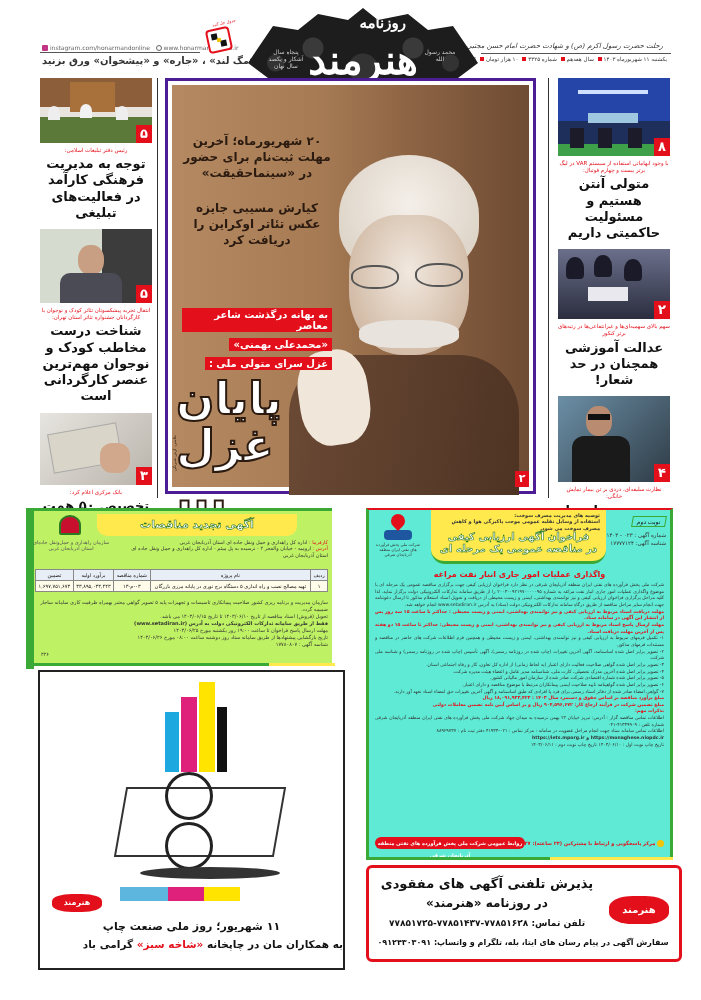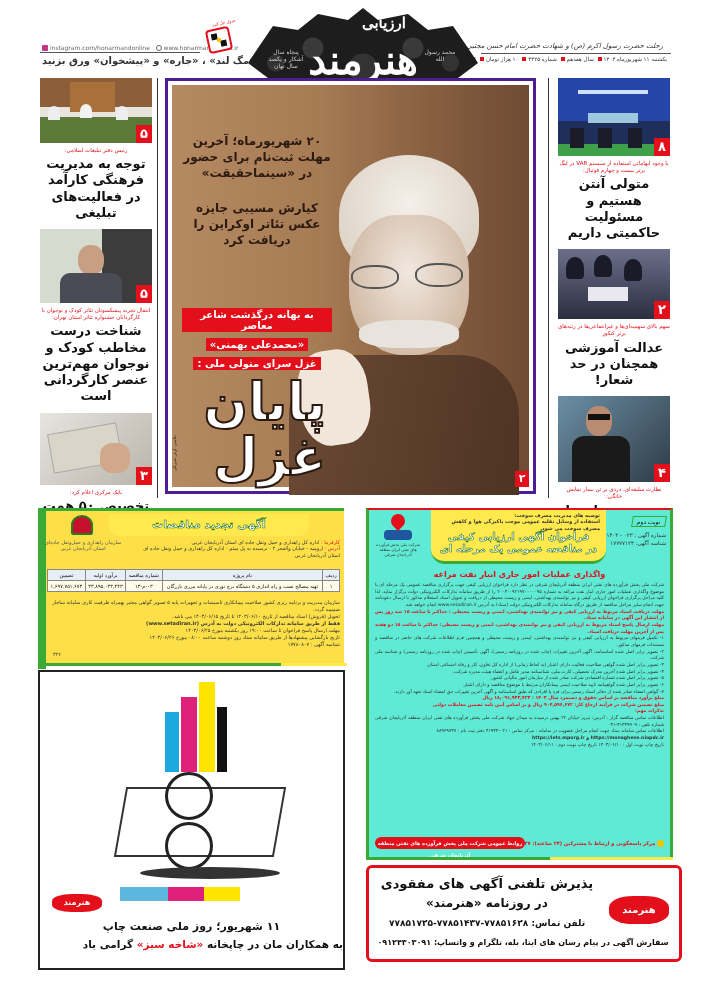--- a/index.html
+++ b/index.html
@@ -32,21 +32,21 @@
 .photo{position:relative;width:112px;overflow:hidden}
 .pg-badge{position:absolute;right:0;bottom:0;background:#e3101b;color:#fff;font-weight:bold;font-size:13px;width:16px;height:18px;text-align:center;line-height:18px}
 .kicker{font-size:5.5px;color:#e3101b;text-align:center;margin-top:4px;line-height:1.3}
 .headline{font-size:13px;font-weight:bold;text-align:center;line-height:1.25;margin-top:2px;color:#111}
 
 .feature{position:absolute;left:165px;top:78px;width:371px;height:416px;border:3px solid #4c1d95;background:#fff}
 .feature-inner{position:absolute;left:4px;top:4px;right:4px;bottom:4px;background:linear-gradient(90deg,#b58a62 0%,#a77c55 40%,#8a6142 70%,#6e4b33 100%)}
 .portrait{position:absolute;right:10px;top:70px;width:230px;height:340px}
 .feat-text{position:absolute;font-weight:bold;color:#2b1a10;text-align:center}
 .feat-red{background:#e3101b;color:#fff;padding:1px 4px;font-size:10px;font-weight:bold;display:inline-block;margin:1px 0}
-.big-title{font-size:52px;font-weight:bold;color:#fff;-webkit-text-stroke:2px #2b1a10;line-height:1.05;text-align:right;font-family:"DejaVu Sans",sans-serif}
+.big-title{font-size:45px;font-weight:bold;color:#fff;-webkit-text-stroke:2px #2b1a10;line-height:1.05;text-align:left;font-family:"DejaVu Sans",sans-serif}
 
 .ad-box{position:absolute;border:1px solid #333}
 .tbl{border-collapse:collapse;width:100%;font-size:5px}
 .tbl th{background:#e7eef6;border:1px solid #888;padding:2px;font-weight:normal}
 .tbl td{border:1px solid #888;padding:2px;text-align:center;background:#fffde9}
 </style>
 </head>
 <body>
 
 <div>
@@ -75,21 +75,21 @@
   </div>
   <div class="abs" style="left:207px;top:28px;width:24px;height:24px;border:2px solid #e3101b;border-radius:4px;transform:rotate(-12deg);background:#fff">
     <div style="position:absolute;left:3px;top:3px;width:6px;height:6px;background:#111"></div>
     <div style="position:absolute;right:3px;bottom:3px;width:6px;height:6px;background:#111"></div>
     <div style="position:absolute;left:8px;top:8px;width:4px;height:4px;background:#f4c400"></div>
   </div>
   <div class="abs" style="left:212px;top:20px;font-size:4px;color:#e3101b;transform:rotate(-12deg)">جدول حل کنید</div>
 
   <div class="logo-wrap">
     <div class="logo-pattern"></div>
-    <div class="logo-top">ارزیابی</div>
+    <div class="logo-top">روزنامه</div>
     <div class="logo-cal-l">پنجاه سال آشکار و یکصد سال نهان</div>
     <div class="logo-cal-r">محمد رسول الله</div>
     <div class="logo-title">هنرمند</div>
     <div class="logo-slogan">...باید که خاک در گه اهل هنر شوی</div>
   </div>
 </div>
 
 <div class="vrule" style="left:157px;top:78px;height:420px"></div>
 <div class="col-left">
 
@@ -133,21 +133,21 @@
       <div style="position:absolute;left:50px;top:0;width:140px;height:120px;background:radial-gradient(ellipse at 50% 40%,#f4efe9,#d8cdbf);border-radius:50% 50% 40% 40%"></div>
       <div style="position:absolute;left:60px;top:60px;width:120px;height:140px;background:radial-gradient(ellipse at 50% 40%,#f1e8df,#c7ab92);border-radius:40% 40% 45% 45%"></div>
       <div style="position:absolute;left:62px;top:110px;width:48px;height:24px;border:2px solid #555;border-radius:45%"></div>
       <div style="position:absolute;left:126px;top:108px;width:48px;height:24px;border:2px solid #555;border-radius:45%"></div>
       <div style="position:absolute;left:70px;top:165px;width:100px;height:28px;background:#e8e3dd;border-radius:40%"></div>
       <div style="position:absolute;left:0;top:200px;width:230px;height:140px;background:linear-gradient(100deg,#6b4a35,#4e3323);border-radius:60px 60px 0 0"></div>
       <div style="position:absolute;left:10px;top:195px;width:70px;height:95px;background:#f1e6da;border-radius:40%;transform:rotate(-8deg)"></div>
     </div>
     <div class="feat-text" style="left:10px;top:48px;width:150px;font-size:12px;line-height:1.35">۲۰ شهریورماه؛ آخرین مهلت ثبت‌نام برای حضور در «سینماحقیقت»</div>
     <div class="feat-text" style="left:10px;top:115px;width:150px;font-size:12px;line-height:1.35">کیارش مسیبی جایزه عکس تئاتر اوکراین را دریافت کرد</div>
-    <div class="abs" style="left:10px;top:222px;width:150px;text-align:center">
+    <div class="abs" style="left:10px;top:222px;width:150px;">
       <div class="feat-red">به بهانه درگذشت شاعر معاصر</div><br>
       <div class="feat-red">«محمدعلی بهمنی»</div><br>
       <div class="feat-red">غزل سرای متولی ملی :</div>
     </div>
     <div class="abs big-title" style="left:4px;top:290px;width:150px">
       <div>پایان</div>
       <div>غزل ...</div>
     </div>
     <div class="abs" style="left:0px;top:350px;font-size:4px;color:#3a2a1a;writing-mode:vertical-rl;transform:rotate(180deg)">نقاشی: آرش شیرنگی</div>
     <div class="abs" style="right:0;bottom:0;width:14px;height:16px;background:#e3101b;color:#fff;font-weight:bold;font-size:11px;text-align:center;line-height:16px">۲</div>
@@ -184,21 +184,21 @@
       <div style="position:absolute;left:28px;top:10px;width:26px;height:30px;background:#b98b70;border-radius:45%"></div>
       <div style="position:absolute;left:30px;top:18px;width:22px;height:6px;background:#111"></div>
       <div style="position:absolute;left:14px;top:40px;width:58px;height:46px;background:#1a1a1a;border-radius:12px 12px 0 0"></div>
       <div class="pg-badge">۴</div>
     </div>
     <div class="kicker">نظارت سلیقه‌ای، دردی بر تن بیمار نمایش خانگی:</div>
     <div class="headline">چون سود دارد، از خط قرمزها عبور کنید!</div>
   </div>
 </div>
 
-<div class="ad-box" style="left:38px;top:508px;width:306px;height:158px;border:3px solid #3aa935;border-top-color:#3aa935;border-right:none;background:#fde047">
+<div class="ad-box" style="left:26px;top:508px;width:306px;height:158px;border:3px solid #3aa935;border-top-color:#3aa935;border-right:none;background:#bef264">
   <div class="abs" style="left:-3px;top:-3px;width:8px;height:161px;background:#3aa935"></div>
   <div class="abs" style="left:68px;top:3px;width:200px;height:22px;background:#ffe94d;border-radius:0 0 10px 10px;text-align:center;font-size:11px;font-weight:bold;color:#fff;-webkit-text-stroke:.6px #2b7a22;line-height:22px">آگهی تجدید مناقصات</div>
   <div class="abs" style="left:30px;top:4px;width:22px;height:20px;border-radius:50% 50% 10% 10%;background:#c8102e;border:2px solid #2b7a22"></div>
   <div class="abs tiny" style="left:2px;top:28px;width:80px;text-align:center;color:#555">سازمان راهداری و حمل‌ونقل جاده‌ای استان آذربایجان غربی</div>
   <div class="abs tiny" style="right:4px;top:28px;width:210px">
     <span class="red">کارفرما :</span> <span>اداره کل راهداری و حمل ونقل جاده ای استان آذربایجان غربی</span><br>
     <span class="red">آدرس :</span> <span>ارومیه - خیابان والفجر ۲ - نرسیده به پل میثم - اداره کل راهداری و حمل ونقل جاده ای استان آذربایجان غربی</span>
   </div>
   <div class="abs" style="left:6px;right:4px;top:58px">
     <table class="tbl">

